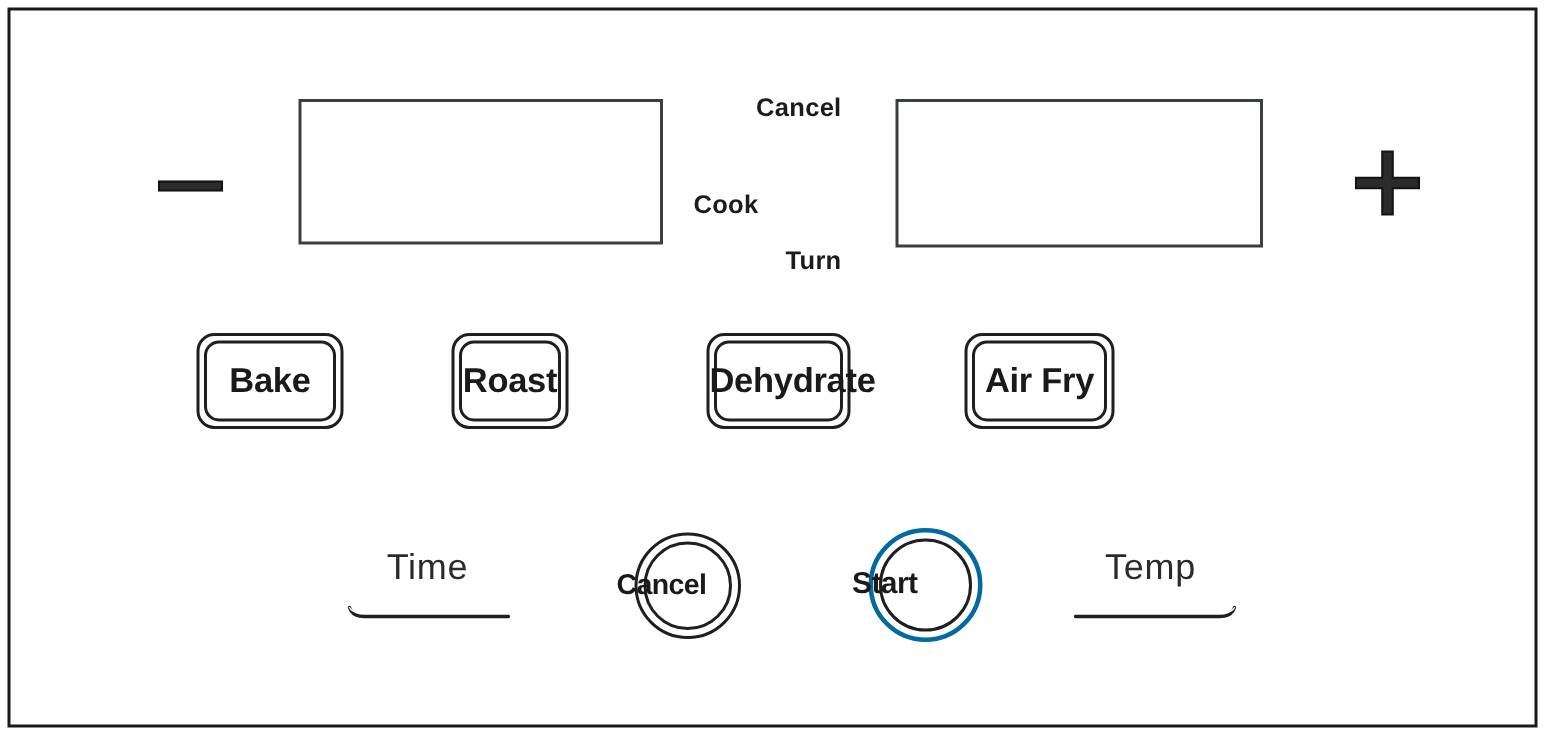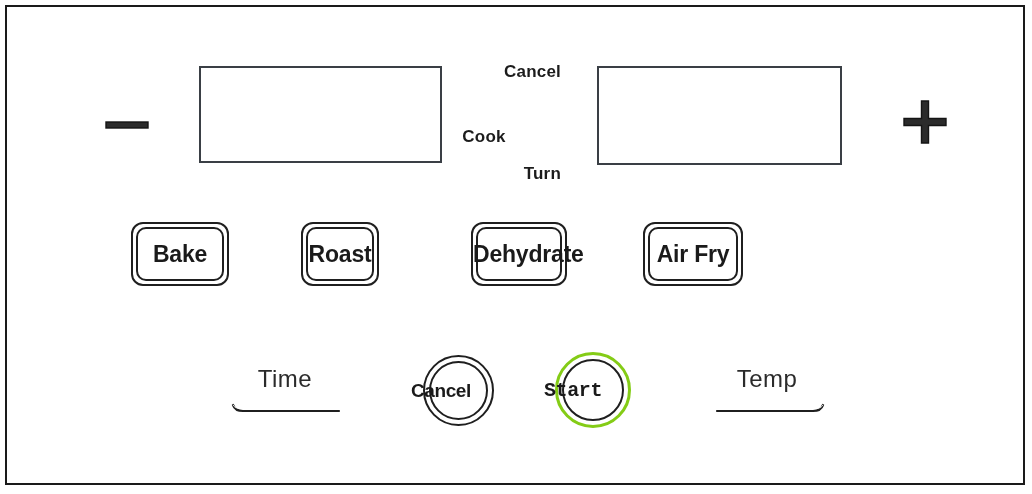--- a/index.html
+++ b/index.html
@@ -151,23 +151,22 @@
     color: #1a1a1a;
     white-space: nowrap;
     letter-spacing: -0.4px;
   }
   #cancel-button {
     left: 416px; top: 348px; width: 71px; height: 71px;
     border: 2px solid #1f1f1f;
   }
   #cancel-button .inner-ring { left: 4px; top: 4px; right: 4px; bottom: 4px; }
   #start-button {
-    left: 548px; top: 345px; width: 76px; height: 76px;
-    border: 3px solid #84cc16;
-    font-family: Liberation Mono, monospace;
+    left: 572px; top: 345px; width: 76px; height: 76px;
+    border: 3px solid #0369a1;
   }
   #start-button .inner-ring { left: 4px; top: 4px; right: 4px; bottom: 4px; }
   #start-button .round-label { font-size: 20px; }
 
   
   .slider-group { position: absolute; }
   #slider-time { left: 222px; top: 358px; width: 112px; }
   #slider-temp { left: 700px; top: 358px; width: 120px; }
   .slider-label {
     display: block;

